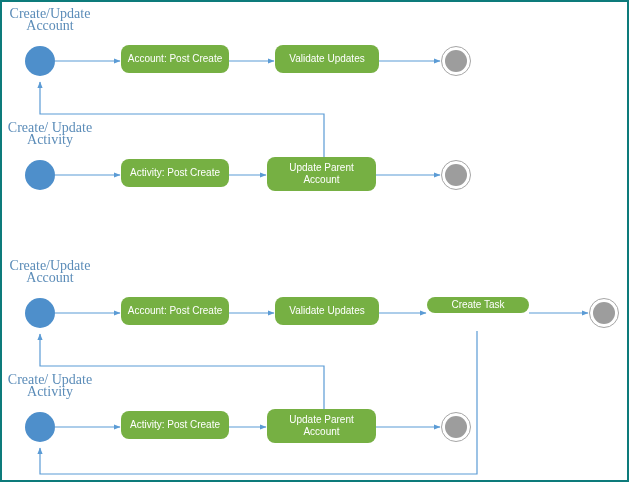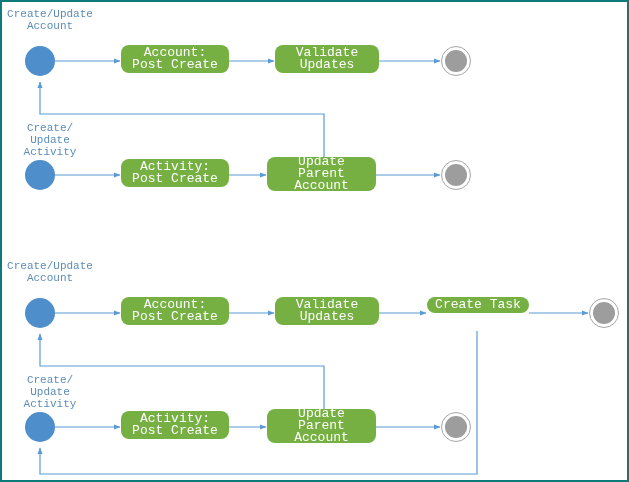--- a/index.html
+++ b/index.html
@@ -21,23 +21,23 @@
     position: absolute;
     left: 0;
     top: 0;
     width: 629px;
     height: 482px;
     pointer-events: none;
   }
   .lane-label {
     position: absolute;
     color: #5b8cb8;
-    font-size: 11px;
+    font-size: 14px;
     line-height: 12px;
-    font-family: Liberation Mono, monospace;
+    font-family: Liberation Serif, serif;
     white-space: pre-line;
     text-align: center;
     width: 92px;
   }
   .start-node {
     position: absolute;
     width: 30px;
     height: 30px;
     border-radius: 50%;
     background: #4e8fcb;
@@ -59,23 +59,23 @@
     right: 3px;
     bottom: 3px;
     border-radius: 50%;
     background: #9d9d9d;
   }
   .action-box {
     position: absolute;
     background: #76b043;
     border-radius: 8px;
     color: #ffffff;
-    font-size: 13px;
+    font-size: 10px;
     line-height: 12px;
-    font-family: Liberation Mono, monospace;
+    font-family: Liberation Sans, sans-serif;
     display: flex;
     align-items: center;
     justify-content: center;
     text-align: center;
     box-sizing: border-box;
     padding: 2px 6px;
     white-space: pre-line;
   }
 </style>
 </head>

